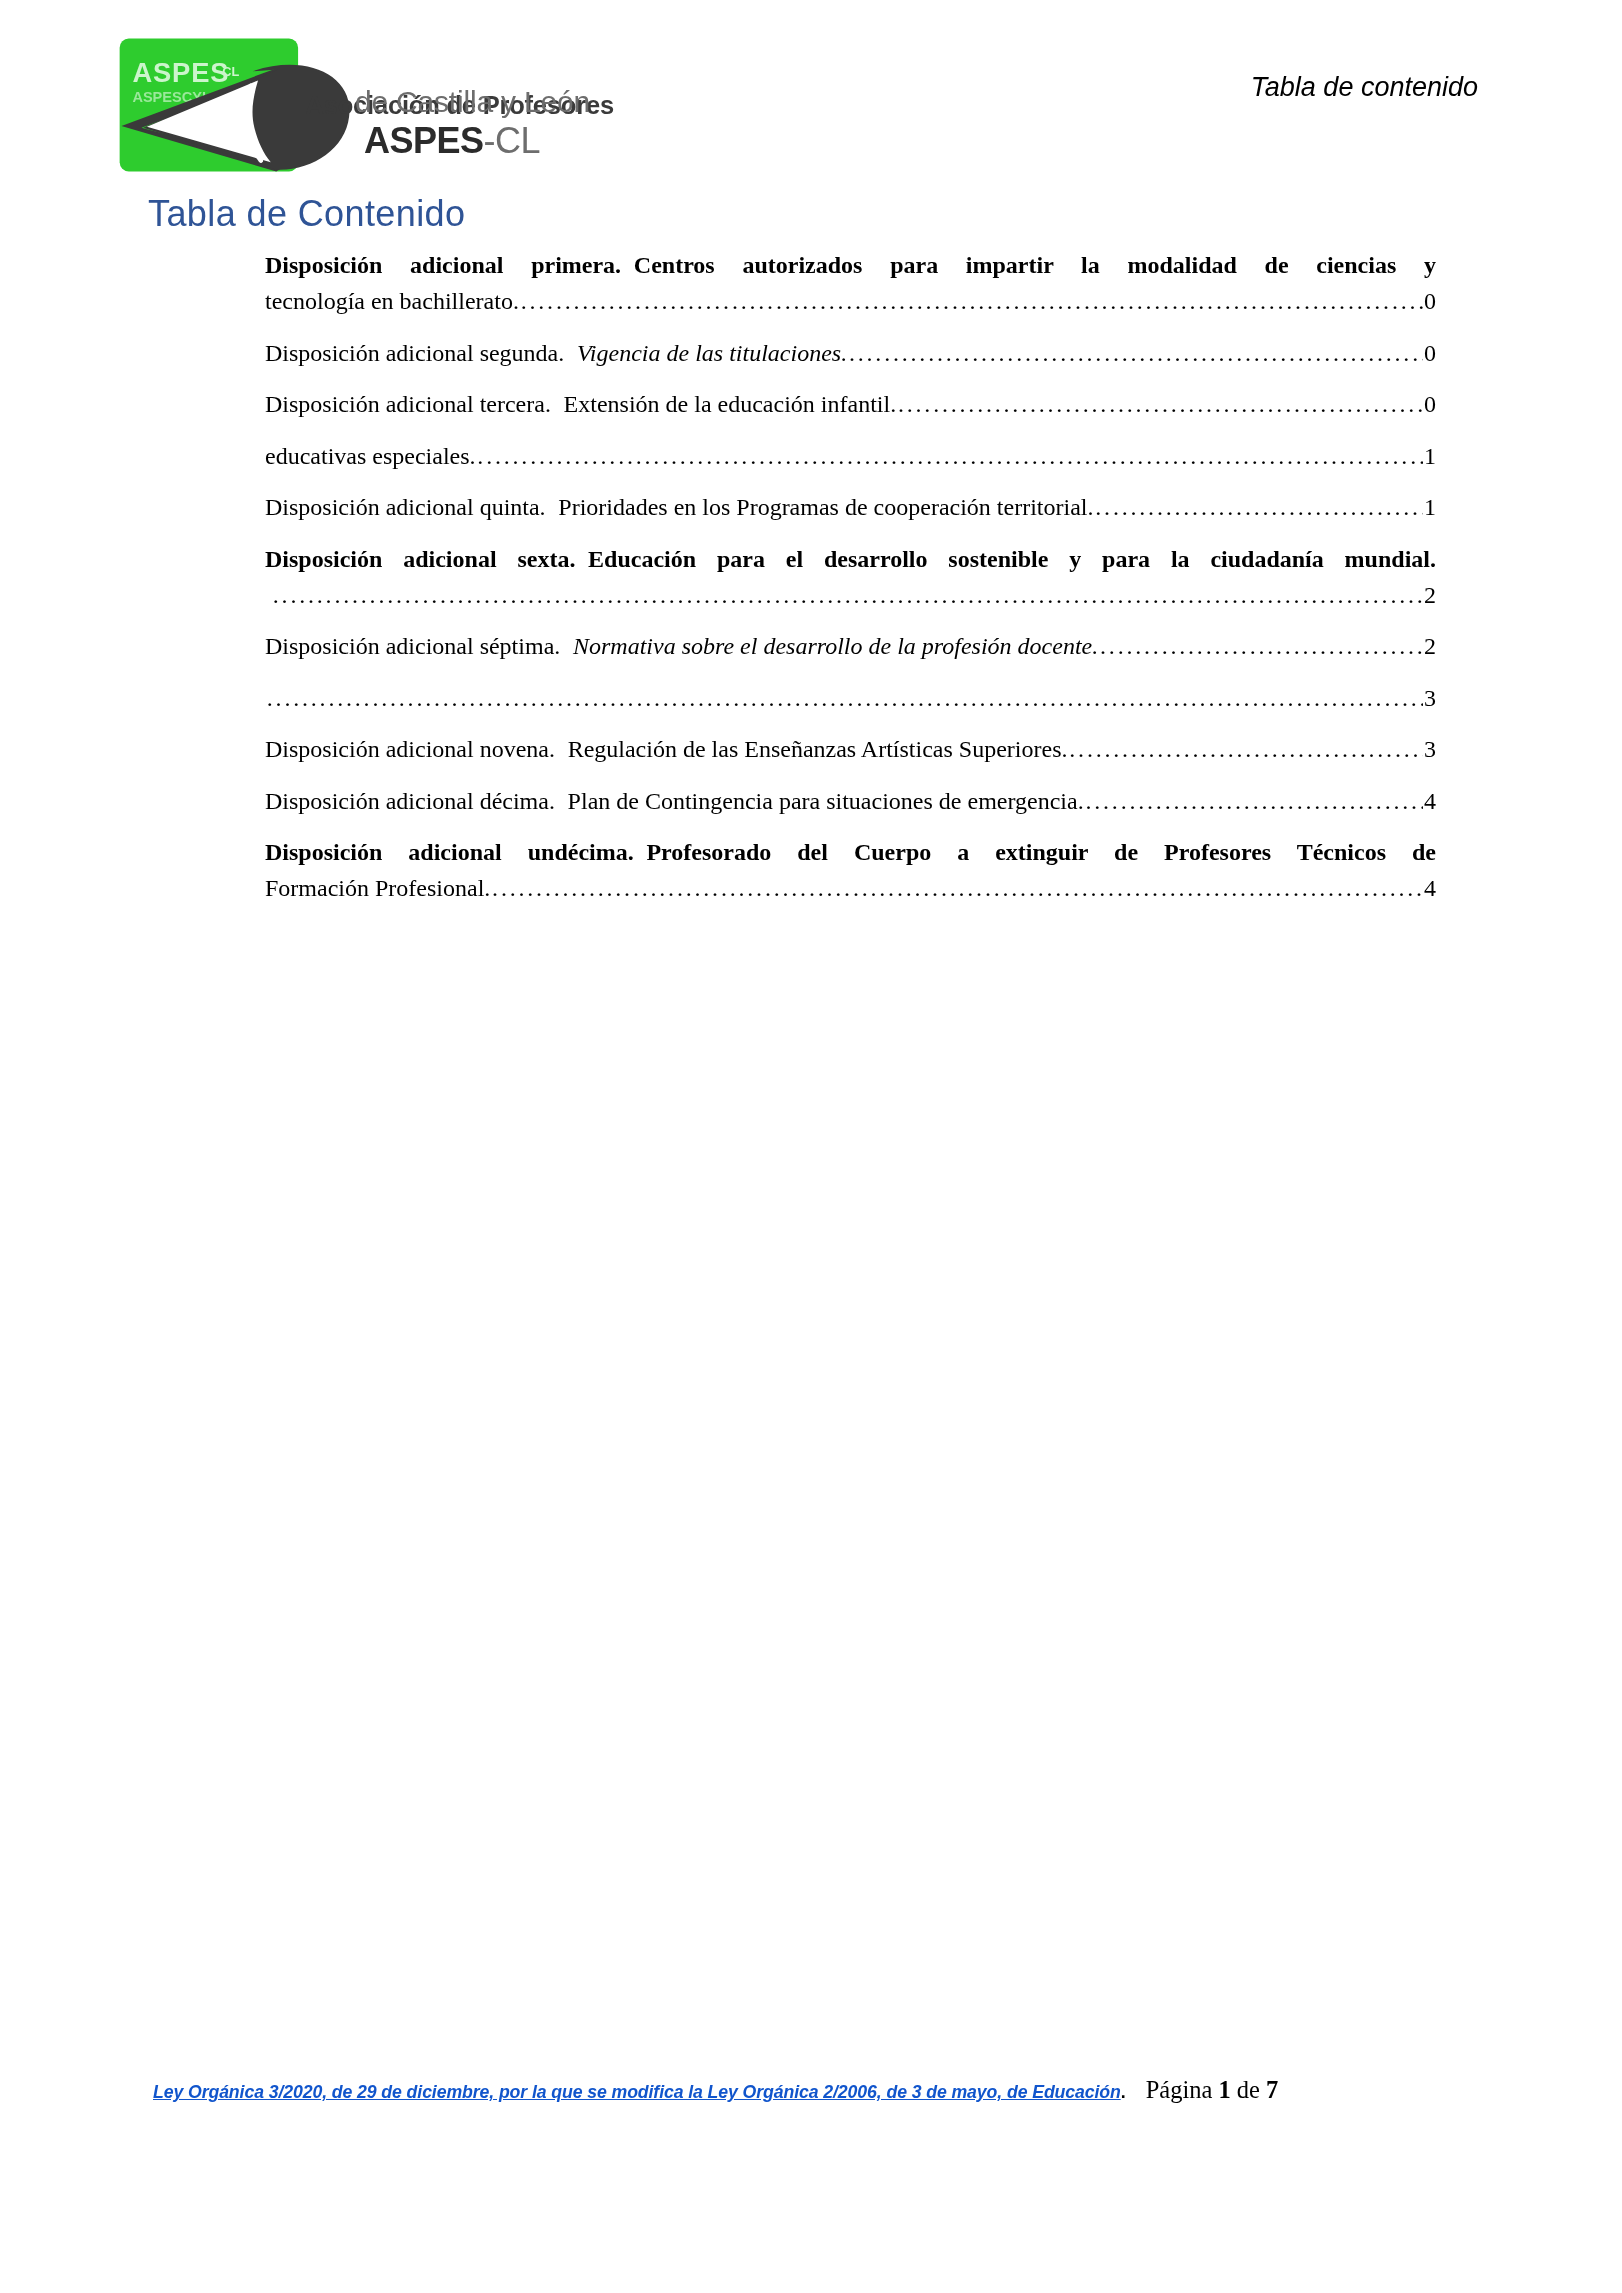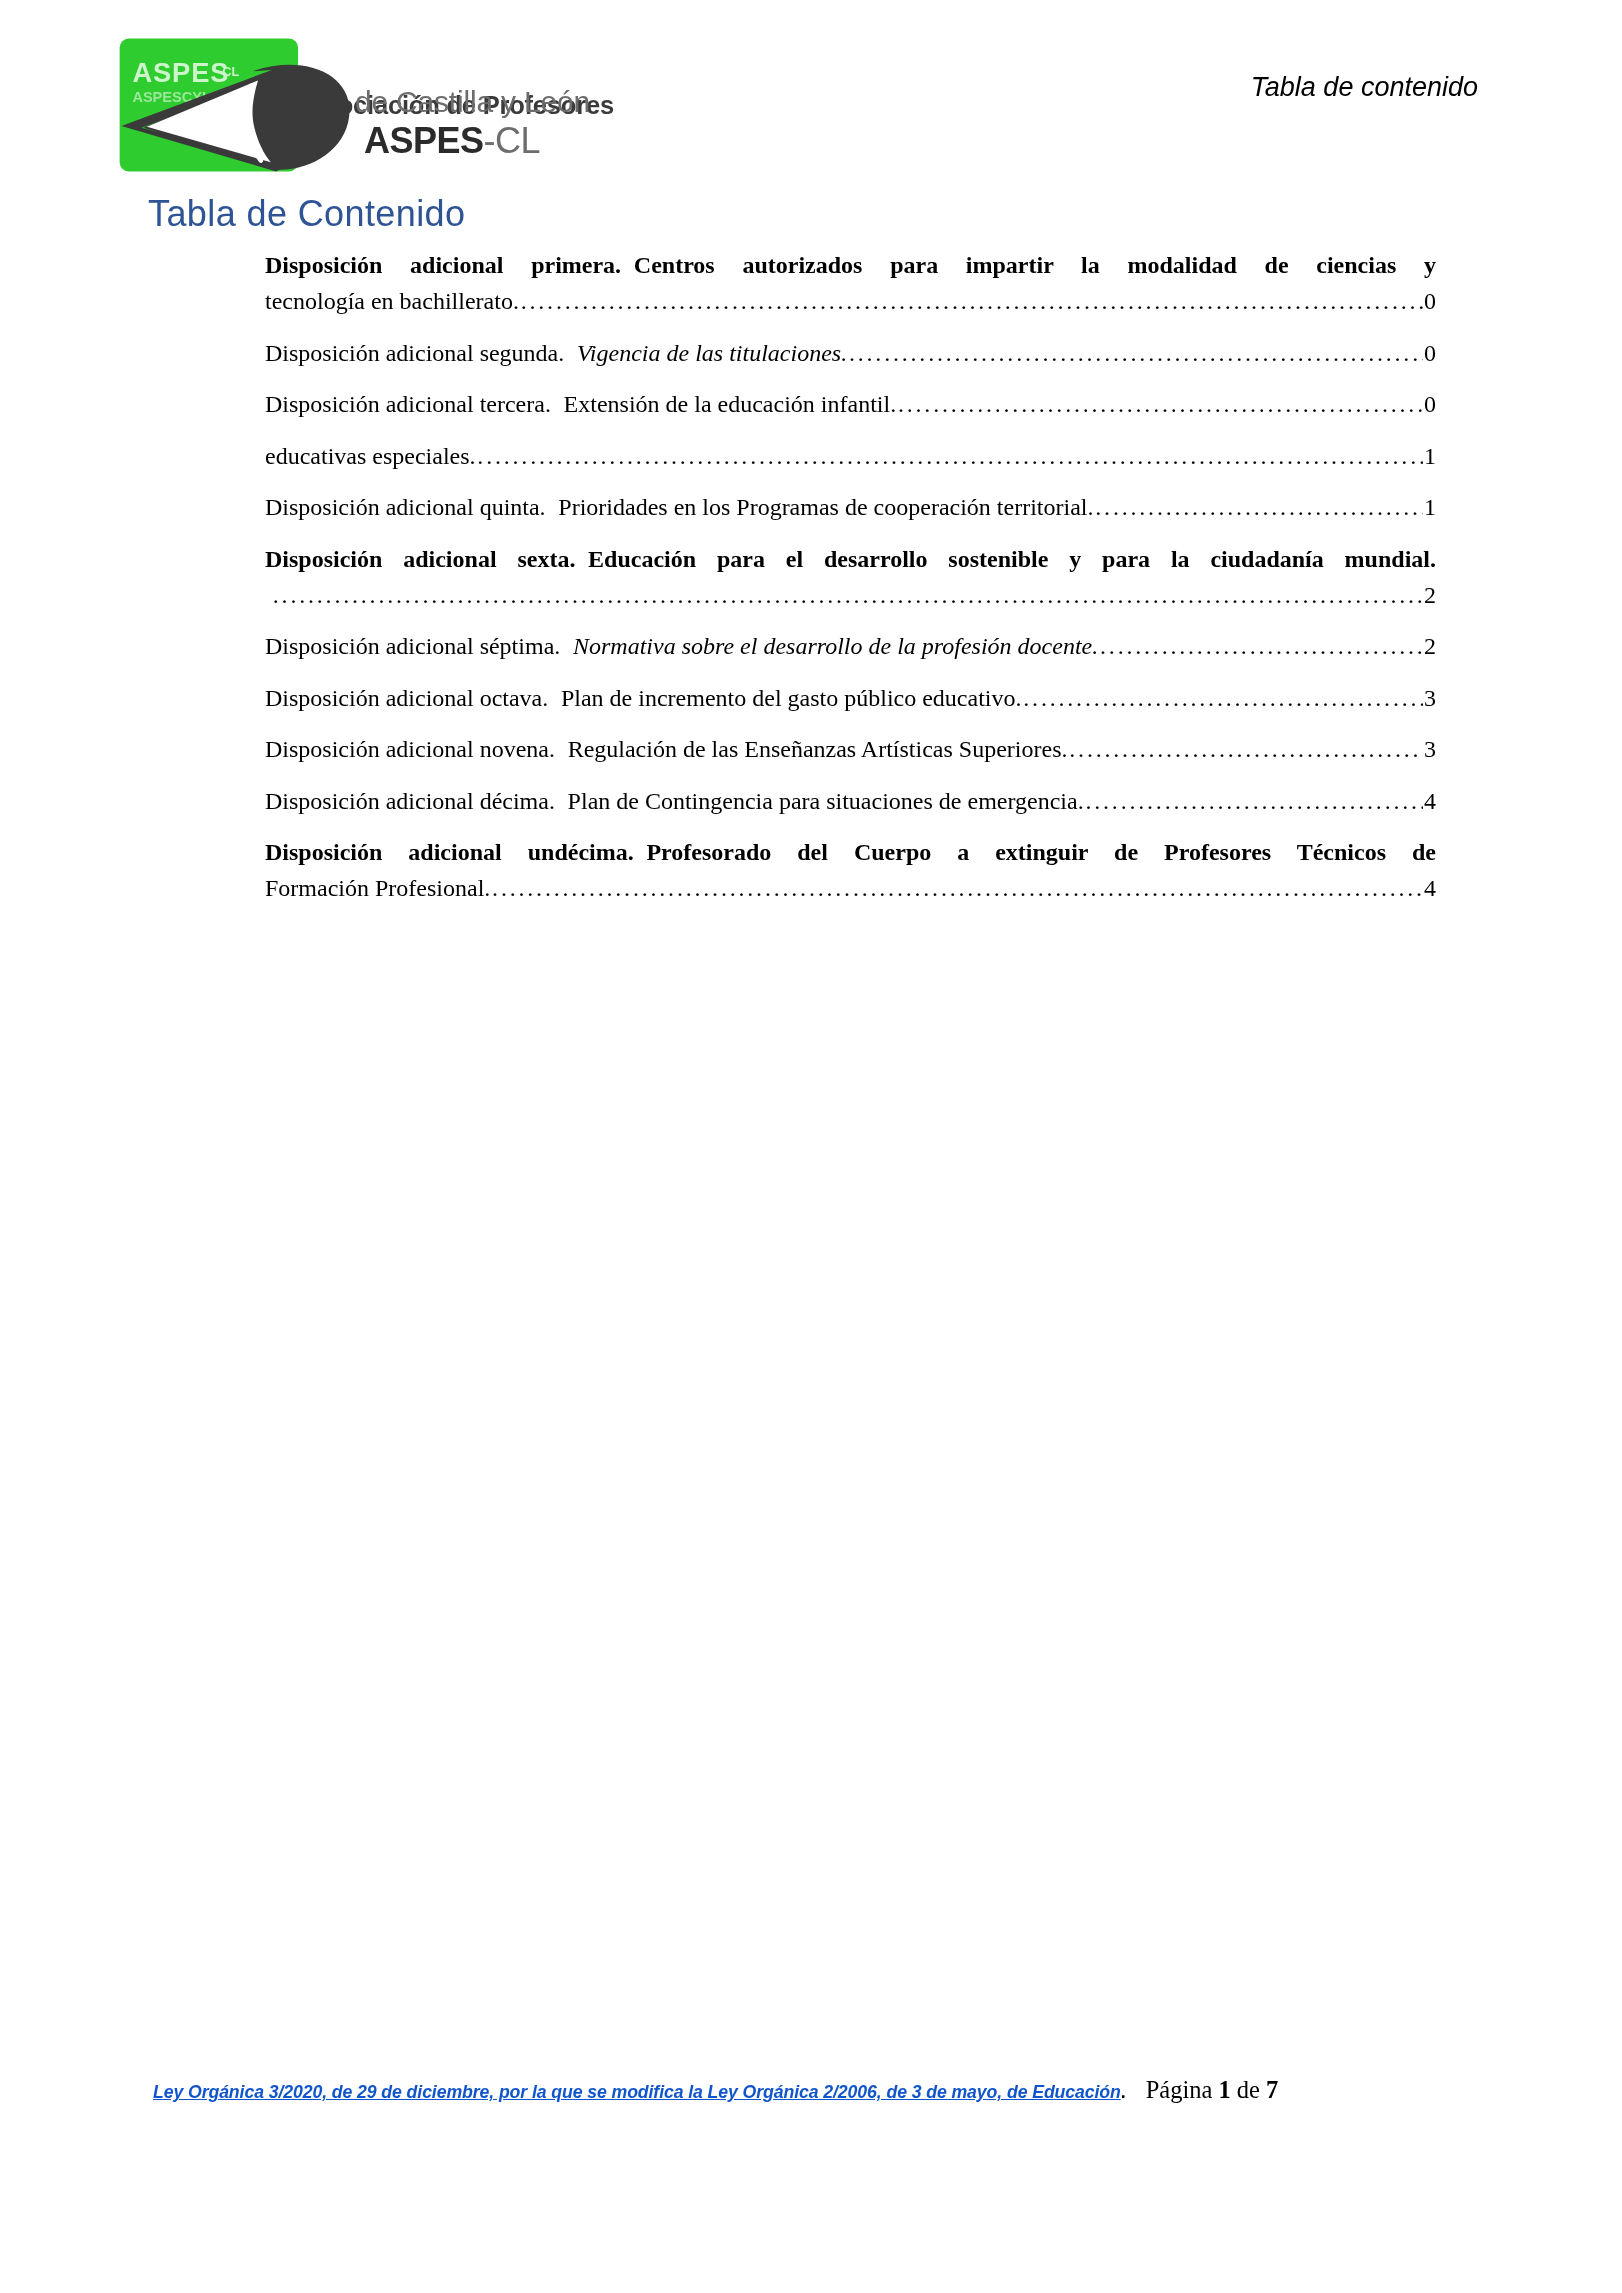--- a/index.html
+++ b/index.html
@@ -295,21 +295,20 @@
       </div>
       <div class="toc-entry">
         <div class="leader-row">
           <span class="lr-text"><span>Disposición adicional séptima.</span><span class="sep"></span><span class="ital">Normativa sobre el desarrollo de la profesión docente.</span></span>
           <span class="lr-dots">....................................................................................................................................................................................................................................................................</span>
           <span class="lr-page">2</span>
         </div>
       </div>
       <div class="toc-entry">
         <div class="leader-row">
-          <span class="lr-text"><span>Disposición adicional octava.</span><span class="sep"></span><span>Plan de incremento del gasto público educativo.</span></span>
           <span class="lr-dots">....................................................................................................................................................................................................................................................................</span>
           <span class="lr-page">3</span>
         </div>
       </div>
       <div class="toc-entry">
         <div class="leader-row">
           <span class="lr-text"><span>Disposición adicional novena.</span><span class="sep"></span><span>Regulación de las Enseñanzas Artísticas Superiores.</span></span>
           <span class="lr-dots">....................................................................................................................................................................................................................................................................</span>
           <span class="lr-page">3</span>
         </div>

